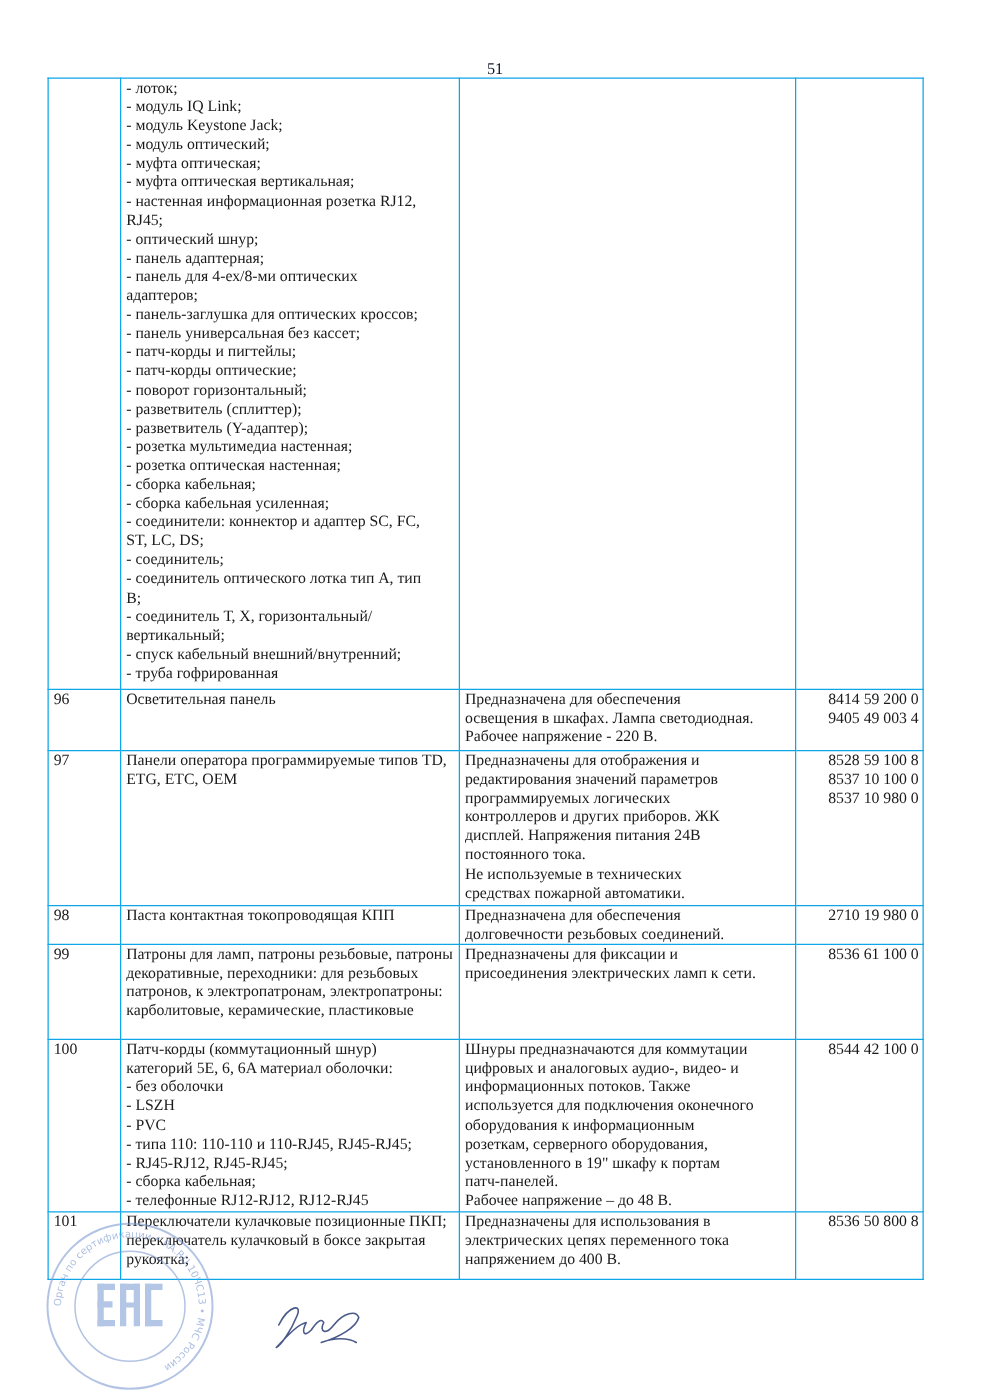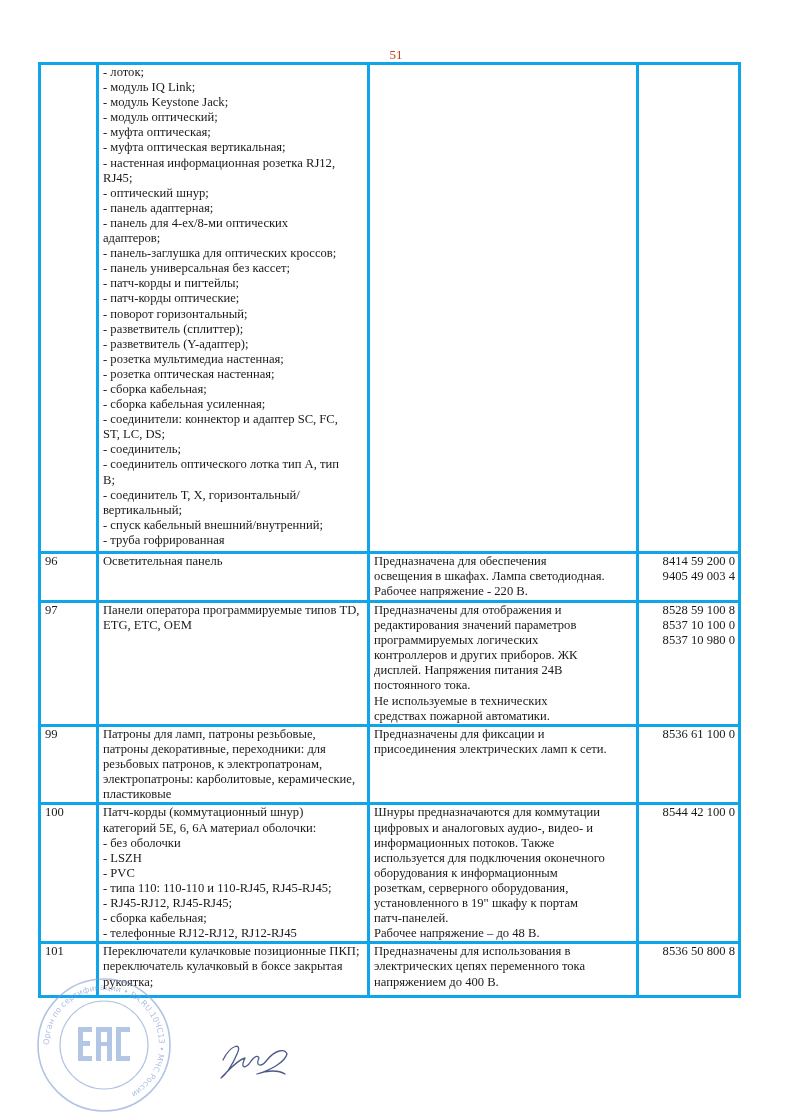--- a/index.html
+++ b/index.html
@@ -3,32 +3,32 @@
   <meta charset="utf-8">
   <style>
     html, body { margin: 0; padding: 0; background: #ffffff; }
     body {
       width: 792px; height: 1120px; position: relative; overflow: hidden;
       font-family: "Liberation Serif", "DejaVu Serif", serif;
       color: #1a1a1a;
     }
     .page-number {
       position: absolute; top: 47px; left: 0; width: 792px; text-align: center;
-      font-size: 13px; color: #c2410c;
+      font-size: 13px; color: #0f172a;
     }
     table.spec {
       position: absolute; top: 62px; left: 38px;
       width: 700px;
       border-collapse: collapse;
       table-layout: fixed;
       font-size: 12.6px;
       line-height: 15.1px;
     }
     table.spec td {
-      border: 3px solid #0ea5e9;
+      border: 1px solid #0ea5e9;
       vertical-align: top;
       padding: 0 3px 0 4px;
     }
     col.c-num { width: 58px; }
     col.c-name { width: 271px; }
     col.c-desc { width: 269px; }
     col.c-code { width: 102px; }
     td.num { font-weight: normal; padding-left: 4px; }
     td.code { text-align: right; }
     .b { font-weight: normal; }
@@ -129,20 +129,33 @@
         <span class="line b">Не используемые в технических</span>
         <span class="line b">средствах пожарной автоматики.</span>
       </td>
       <td class="code">
         <span class="line">8528 59 100 8</span>
         <span class="line">8537 10 100 0</span>
         <span class="line">8537 10 980 0</span>
       </td>
     </tr>
 
+    <tr style="height:30px;">
+      <td class="num">98</td>
+      <td>
+        <span class="b line">Паста контактная токопроводящая КПП</span>
+      </td>
+      <td>
+        <span class="line">Предназначена для обеспечения</span>
+        <span class="line">долговечности резьбовых соединений.</span>
+      </td>
+      <td class="code">
+        <span class="line">2710 19 980 0</span>
+      </td>
+    </tr>
 
     <tr style="height:76px;">
       <td class="num">99</td>
       <td>
         <span class="b">Патроны для ламп, патроны резьбовые, патроны декоративные, переходники:</span><span> для резьбовых патронов, к электропатронам, </span><span class="b">электропатроны:</span><span> карболитовые, керамические, пластиковые</span>
       </td>
       <td>
         <span class="line">Предназначены для фиксации и</span>
         <span class="line">присоединения электрических ламп к сети.</span>
       </td>

